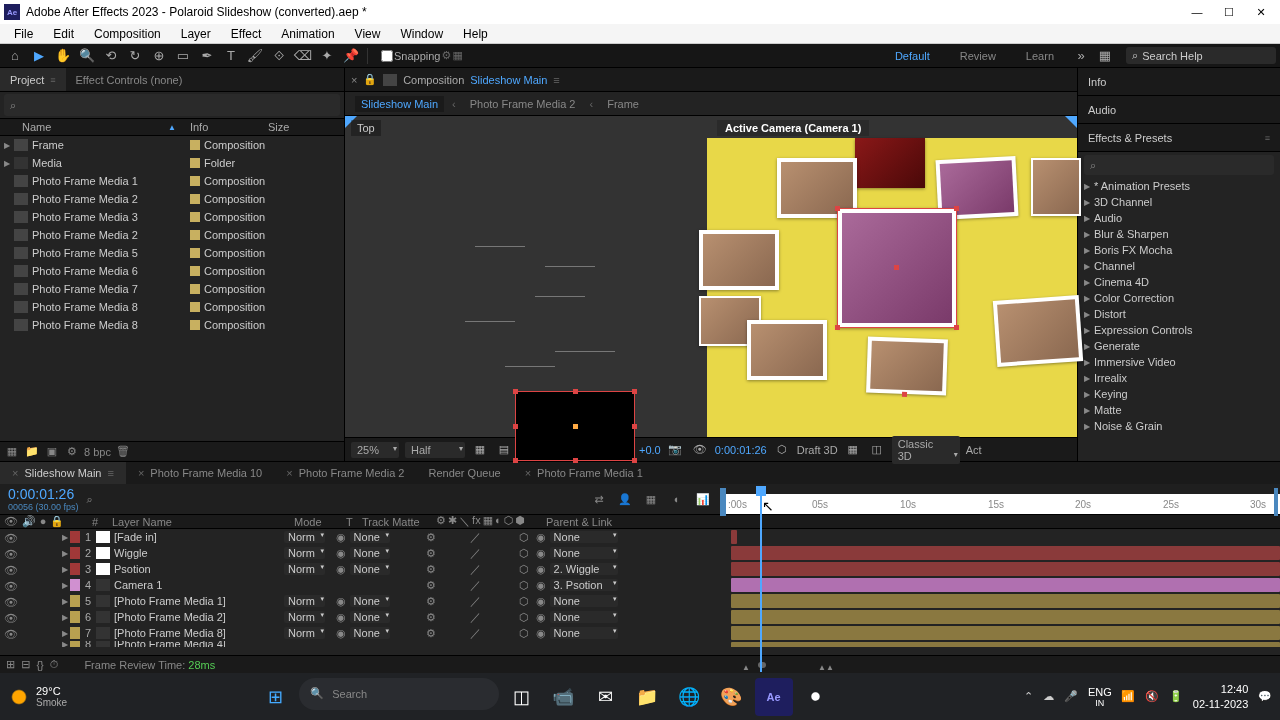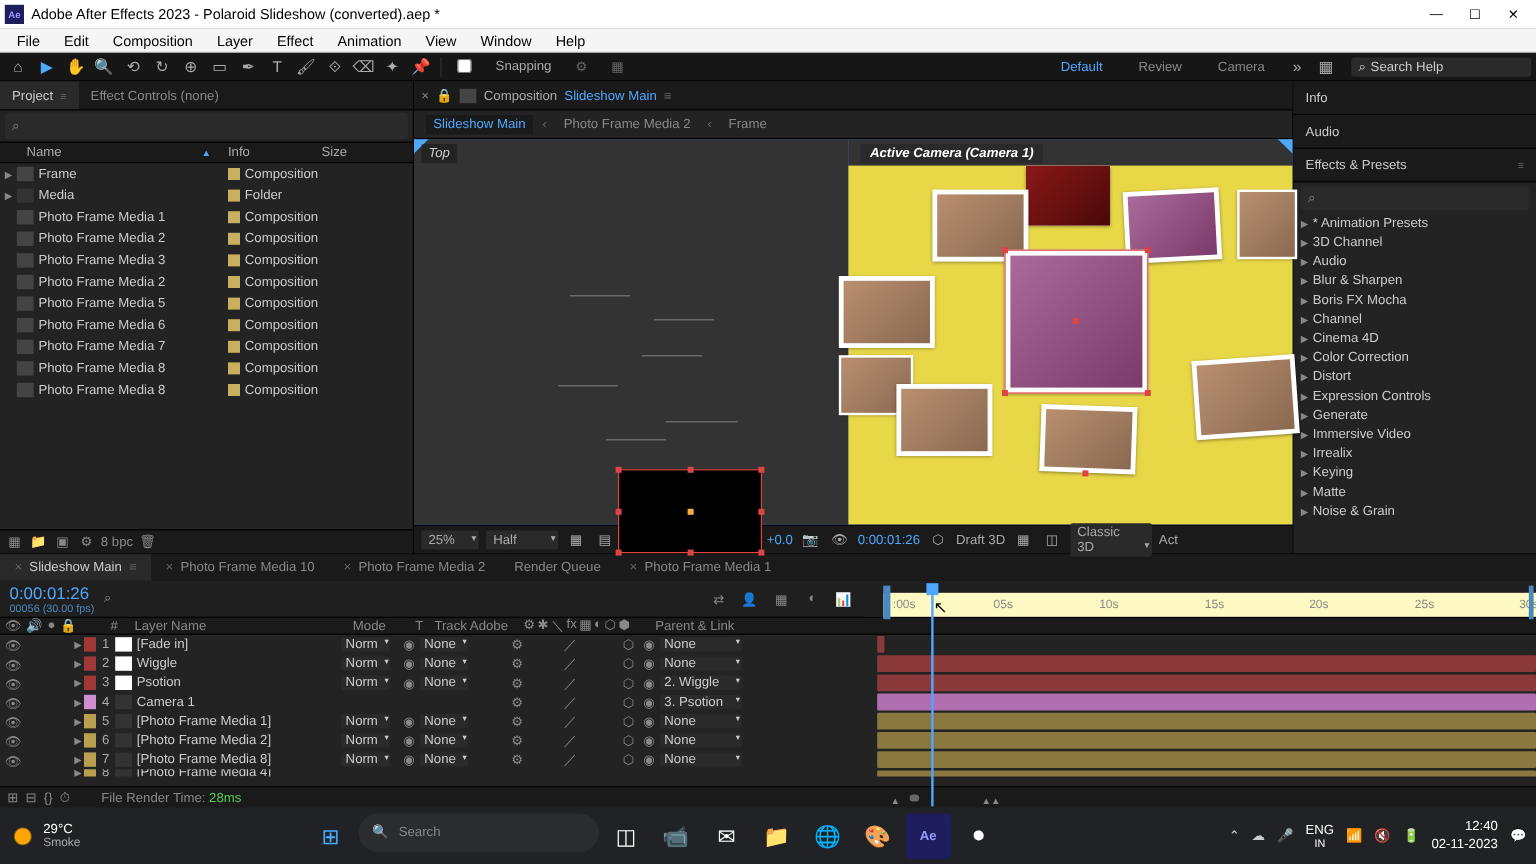--- a/index.html
+++ b/index.html
@@ -8,21 +8,21 @@
 .titlebar .ae-icon { width: 16px; height: 16px; background: #1e1e5e; margin-right: 6px; display: flex; align-items: center; justify-content: center; color: #9999ff; font-size: 8px; font-weight: bold; }
 .titlebar .title { flex: 1; font-size: 12px; }
 .titlebar .win-btns { display: flex; gap: 18px; margin-right: 8px; }
 .titlebar .win-btn { width: 14px; height: 14px; display: flex; align-items: center; justify-content: center; cursor: pointer; }
 .menubar { height: 20px; background: #f5f5f5; color: #000; display: flex; align-items: center; padding: 0 4px; border-bottom: 1px solid #ccc; }
 .menubar .mitem { padding: 0 10px; cursor: pointer; font-size: 12px; }
 .toolbar { height: 24px; background: #161616; display: flex; align-items: center; padding: 0 4px; gap: 2px; border-bottom: 1px solid #000; }
 .toolbar .tbtn { width: 22px; height: 20px; display: flex; align-items: center; justify-content: center; color: #aaa; cursor: pointer; font-size: 13px; }
 .toolbar .tbtn.active { color: #4fa8ff; }
 .toolbar .divider { width: 1px; height: 16px; background: #333; margin: 0 3px; }
-.toolbar .snapping { display: flex; align-items: flex-start; gap: 20px; margin-left: 8px; color: #aaa; }
+.toolbar .snapping { display: flex; align-items: center; gap: 1px; margin-left: 8px; color: #aaa; }
 .toolbar .snapping input { width: 12px; height: 12px; }
 .toolbar .spacer { flex: 1; }
 .toolbar .workspace-tab { padding: 0 14px; color: #888; cursor: pointer; }
 .toolbar .workspace-tab.active { color: #4fa8ff; }
 .toolbar .search { display: flex; align-items: center; gap: 4px; background: #2a2a2a; padding: 2px 6px; border-radius: 3px; margin-left: 8px; width: 150px; }
 .main-area { height: 393px; display: flex; background: #1e1e1e; }
 .project-panel { width: 345px; background: #232323; display: flex; flex-direction: column; border-right: 1px solid #000; }
 .panel-tabs { height: 24px; display: flex; align-items: center; background: #1a1a1a; border-bottom: 1px solid #000; }
 .panel-tab { padding: 0 10px; height: 100%; display: flex; align-items: center; color: #888; cursor: pointer; }
 .panel-tab.active { background: #2a2a2a; color: #ccc; }
@@ -51,21 +51,21 @@
 .comp-tabs { height: 24px; display: flex; align-items: center; background: #1a1a1a; border-bottom: 1px solid #000; padding: 0 6px; gap: 6px; }
 .comp-tabs .x { color: #888; cursor: pointer; }
 .comp-tabs .lock { color: #888; }
 .comp-tabs .comp-icon { width: 14px; height: 12px; background: #444; }
 .comp-tabs .label { color: #aaa; }
 .comp-tabs .active-name { color: #4fa8ff; }
 .comp-breadcrumb { height: 24px; display: flex; align-items: center; gap: 8px; padding: 0 10px; border-bottom: 1px solid #000; }
 .comp-breadcrumb .bc { color: #888; cursor: pointer; padding: 2px 6px; }
 .comp-breadcrumb .bc.active { color: #4fa8ff; background: #1a1a1a; }
 .comp-breadcrumb .sep { color: #666; }
-.comp-viewer { flex: 1; background: #3b82f6; position: relative; display: flex; font-style: italic; }
+.comp-viewer { flex: 1; background: #3b82f6; position: relative; display: flex; }
 .viewer-left { flex: 1; position: relative; background: #333; }
 .viewer-left .top-label { position: absolute; top: 4px; left: 6px; color: #ccc; background: rgba(0,0,0,0.3); padding: 2px 6px; }
 .viewer-left .corner-tl { position: absolute; top: 0; left: 0; width: 0; height: 0; border-top: 12px solid #4fa8ff; border-right: 12px solid transparent; }
 .viewer-left .line { height: 1px; background: #777; }
 .viewer-left .cam-box { position: absolute; width: 120px; height: 70px; background: #000; border: 1px solid #d44; }
 .viewer-left .handle { position: absolute; width: 5px; height: 5px; background: #d44; }
 .viewer-right { width: 370px; position: relative; background: #333; }
 .viewer-right .corner-tr { position: absolute; top: 0; right: 0; width: 0; height: 0; border-top: 12px solid #4fa8ff; border-left: 12px solid transparent; }
 .viewer-right .cam-label { position: absolute; top: 4px; left: 10px; color: #fff; background: #2a2a2a; padding: 2px 8px; font-weight: bold; z-index: 2; }
 .viewer-right .collage { position: absolute; top: 22px; left: 0; right: 0; bottom: 0; background: #e8d848; }
@@ -94,21 +94,21 @@
 .tl-tab.active { background: #2a2a2a; color: #ccc; }
 .tl-tab .x { color: #666; }
 .tl-header { height: 30px; display: flex; }
 .tl-left-head { width: 720px; display: flex; align-items: center; padding: 0 8px; gap: 8px; background: #1f1f1f; }
 .tl-left-head .timecode { color: #4fa8ff; font-size: 14px; }
 .tl-left-head .tc-sub { color: #4a88bf; font-size: 9px; }
 .tl-left-head .search-icon { color: #888; }
 .tl-left-head .spacer { flex: 1; }
 .tl-left-head .hbtn { width: 18px; height: 16px; display: flex; align-items: center; justify-content: center; color: #888; cursor: pointer; }
 .tl-right-head { flex: 1; background: #1f1f1f; position: relative; }
-.tl-ruler { position: absolute; top: 10px; left: 16px; right: 0; height: 20px; background: #fef9c3; display: flex; align-items: center; color: #888; }
+.tl-ruler { position: absolute; top: 10px; left: 0; right: 0; height: 20px; background: #ffffff; display: flex; align-items: center; color: #888; }
 .tl-ruler .tick { position: absolute; font-size: 10px; }
 .tl-ruler .wa-start { position: absolute; top: -6px; left: 0; width: 6px; height: 28px; background: #4a88bf; }
 .tl-ruler .wa-end { position: absolute; top: -6px; right: 2px; width: 4px; height: 28px; background: #4a88bf; }
 .tl-ruler .cti { position: absolute; top: -2px; width: 2px; height: 180px; background: #4fa8ff; z-index: 5; }
 .tl-ruler .cti::before { content: ""; position: absolute; top: -6px; left: -4px; width: 10px; height: 10px; background: #4fa8ff; }
 .tl-cursor { position: absolute; font-size: 14px; z-index: 10; pointer-events: none; }
 .tl-cols { height: 15px; display: flex; background: #1a1a1a; border-top: 1px solid #000; border-bottom: 1px solid #000; color: #888; font-size: 9px; align-items: center; }
 .tl-layers { flex: 1; overflow-y: auto; position: relative; }
 .tl-row { height: 16px; display: flex; align-items: center; font-size: 10px; }
 .tl-row .left { width: 720px; display: flex; align-items: center; height: 100%; }
@@ -182,21 +182,21 @@
   <div class="divider"></div>
   <div class="snapping">
     <input type="checkbox" style="">
     <span>Snapping</span>
     <span style="color:#666">⚙</span>
     <span style="color:#666">▦</span>
   </div>
   <div class="spacer"></div>
   <div class="workspace-tab active">Default</div>
   <div class="workspace-tab">Review</div>
-  <div class="workspace-tab">Camera</div>
+  <div class="workspace-tab">Learn</div>
   <div class="tbtn">»</div>
   <div class="tbtn">▦</div>
   <div class="search">
     <span>⌕</span>
     <span>Search Help</span>
   </div>
 </div>
 
 <div class="main-area">
 
@@ -549,21 +549,21 @@
         <span>👁</span>
         <span>🔊</span>
         <span>●</span>
         <span>🔒</span>
       </div>
     <div style="width:30px"></div>
     <div style="width:16px">#</div>
     <div style="width:186px;padding-left:4px">Layer Name</div>
     <div style="width:52px">Mode</div>
     <div style="width:16px">T</div>
-    <div style="width:74px">Track Adobe</div>
+    <div style="width:74px">Track Matte</div>
     <div style="width:110px;display:flex;gap:2px">
         <span>⚙</span>
         <span>✱</span>
         <span>＼</span>
         <span>fx</span>
         <span>▦</span>
         <span>◐</span>
         <span>⬡</span>
         <span>⬢</span>
       </div>
@@ -809,21 +809,21 @@
           <div class="bar" style="left:2%;right:0;background:#8a7840"></div>
         </div>
       </div>
     </div>
   <div class="tl-footer">
     <div class="hbtn">⊞</div>
     <div class="hbtn">⊟</div>
     <div class="hbtn">{}</div>
     <div class="hbtn">⏱</div>
     <div style="margin-left:20px">
-      <span>File Render Time:</span>
+      <span>Frame Review Time:</span>
       <span style="color:#5c5">28ms</span>
     </div>
     <div style="flex:1"></div>
     <div style="width:540px;position:relative;height:12px">
       <div style="position:absolute;left:8px;top:4px;font-size:8px">▲</div>
       <div style="position:absolute;left:24px;top:3px;width:8px;height:6px;background:#666;border-radius:3px"></div>
       <div style="position:absolute;left:84px;top:4px;font-size:8px">▲▲</div>
     </div>
   </div>
 </div>

